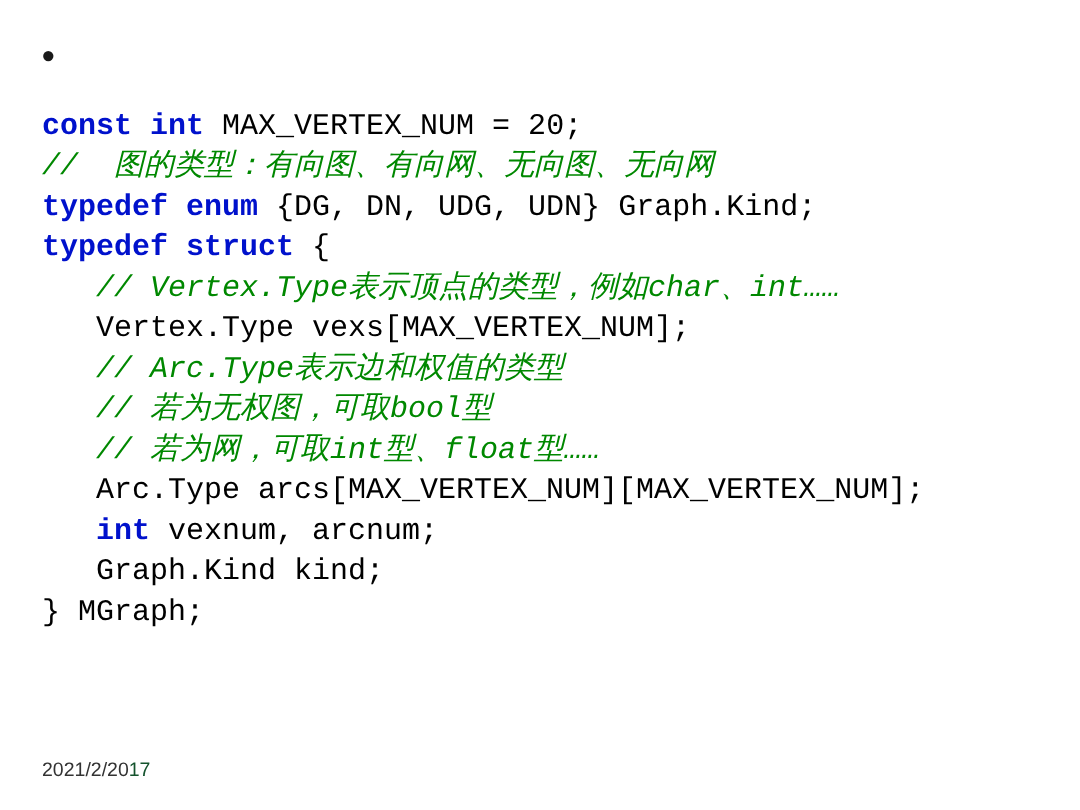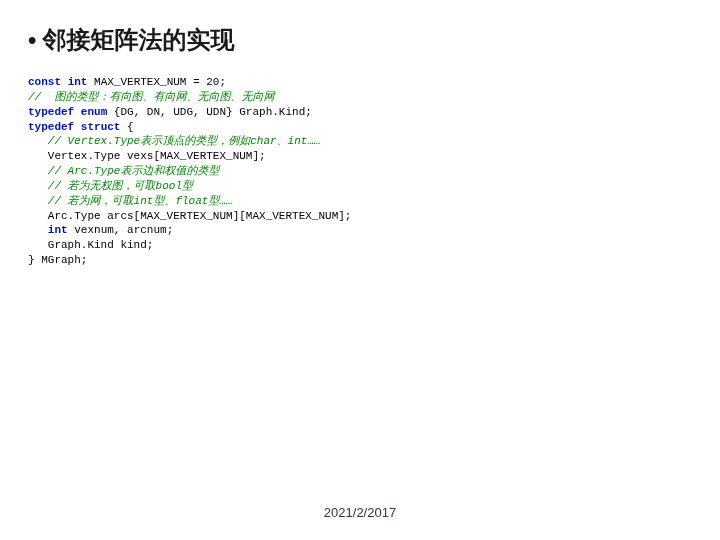--- a/index.html
+++ b/index.html
@@ -20,35 +20,35 @@
   }
   .bullet {
     font-size: 24px;
     margin-right: 6px;
   }
   .title-text {
     font-weight: bold;
   }
   .code-block {
     font-family: Consolas, "Courier New", monospace;
-    font-size: 11px;
+    font-size: 20px;
     line-height: 1.35;
     white-space: pre;
     color: #000;
     margin-top: 19px;
   }
   .kw { color: #0011cc; font-weight: bold; }
   .cmt { color: #008800; font-style: italic; }
   .footer {
     position: absolute;
     bottom: 20px;
     left: 28px;
     right: 28px;
     display: flex;
-    justify-content: center;
+    justify-content: flex-start;
     align-items: baseline;
     font-size: 13px;
     color: #333;
   }
   .footer-center {
     position: absolute;
     left: 50%;
     transform: translateX(-50%);
     font-weight: bold;
     color: #222;
@@ -57,21 +57,20 @@
     color: #14532d;
   }
 </style>
 </head>
 <body>
 
 <div class="slide">
 
   <div class="title-row">
     <span class="bullet">•</span>
-    <span class="title-text">邻接矩阵法的实现</span>
   </div>
 
   <div class="code-block"><span class="kw">const</span> <span class="kw">int</span><span> MAX_VERTEX_NUM = 20;</span>
 <span class="cmt">//  图的类型：有向图、有向网、无向图、无向网</span>
 <span class="kw">typedef</span> <span class="kw">enum</span><span> {DG, DN, UDG, UDN} Graph.Kind;</span>
 <span class="kw">typedef</span> <span class="kw">struct</span><span> {</span>
 <span class="cmt">   // Vertex.Type表示顶点的类型，例如char、int……</span>
 <span>   Vertex.Type vexs[MAX_VERTEX_NUM];</span>
 <span class="cmt">   // Arc.Type表示边和权值的类型</span>
 <span class="cmt">   // 若为无权图，可取bool型</span>

